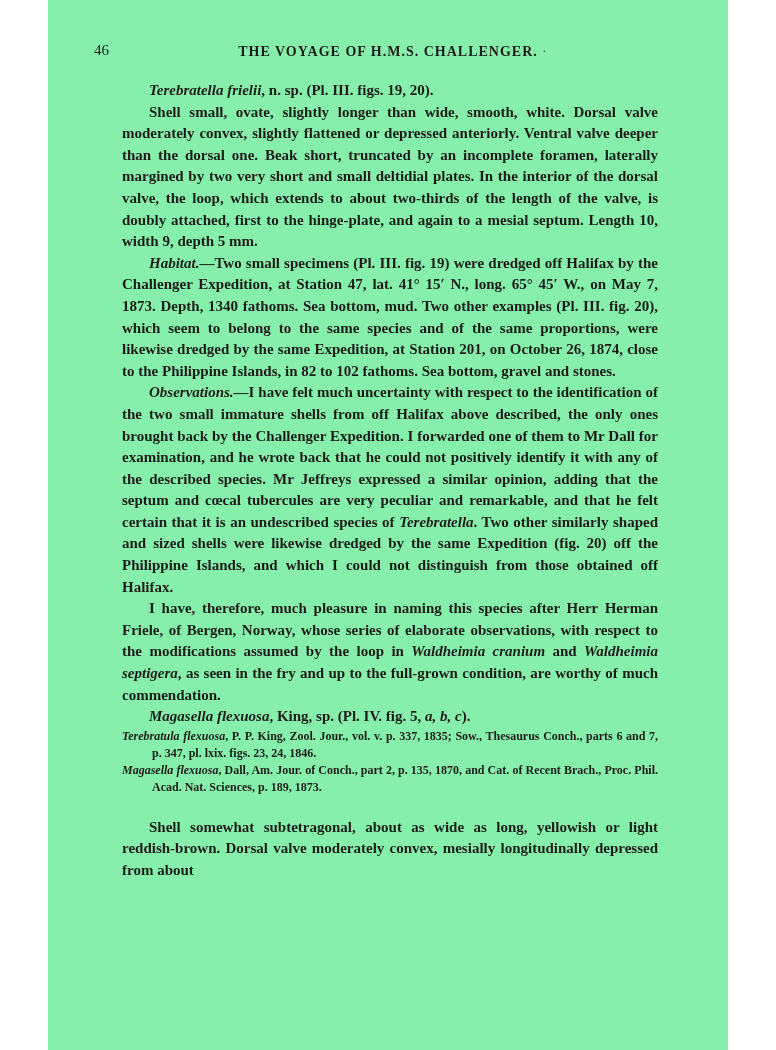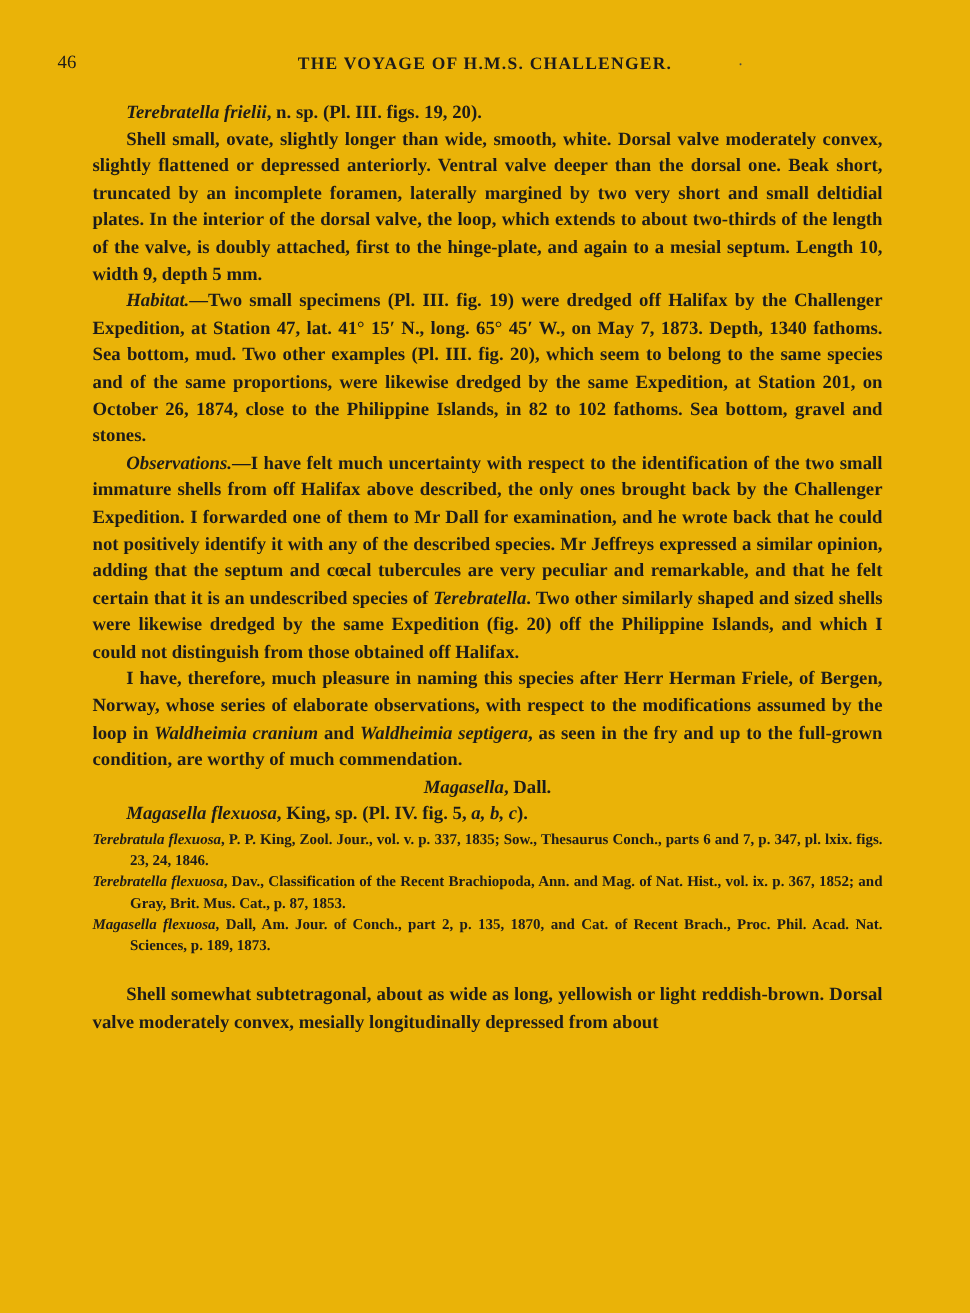--- a/index.html
+++ b/index.html
@@ -1,22 +1,22 @@
 <!DOCTYPE html>
 <html><head>
 <meta charset="utf-8">
 <style>
   * { box-sizing: border-box; }
   html, body { margin: 0; padding: 0; background: #ffffff; }
   .page {
     position: relative;
-    width: 776px;
+    width: 680px;
     height: 1050px;
     margin: 0 auto;
-    background: #eab308;
+    background: #86efac;
     font-family: "Liberation Serif", "DejaVu Serif", serif;
     color: #1e1c1a;
     overflow: hidden;
   }
   .running-header {
     position: relative;
     padding-top: 44px;
     height: 64px;
   }
   .page-number {
@@ -77,20 +77,18 @@
     <span class="running-title">THE VOYAGE OF H.M.S. CHALLENGER.</span>
     <span class="header-dot">.</span>
   </header>
 
   <main class="page-body">
       <p class="block-para"><em>Terebratella frielii</em><span>, n. sp. (Pl. III. figs. 19, 20).</span></p>
       <p class="block-para"><span>Shell small, ovate, slightly longer than wide, smooth, white. Dorsal valve moderately convex, slightly flattened or depressed anteriorly. Ventral valve deeper than the dorsal one. Beak short, truncated by an incomplete foramen, laterally margined by two very short and small deltidial plates. In the interior of the dorsal valve, the loop, which extends to about two-thirds of the length of the valve, is doubly attached, first to the hinge-plate, and again to a mesial septum. Length 10, width 9, depth 5 mm.</span></p>
       <p class="block-para"><em>Habitat.</em><span>—Two small specimens (Pl. III. fig. 19) were dredged off Halifax by the Challenger Expedition, at Station 47, lat. 41° 15′ N., long. 65° 45′ W., on May 7, 1873. Depth, 1340 fathoms. Sea bottom, mud. Two other examples (Pl. III. fig. 20), which seem to belong to the same species and of the same proportions, were likewise dredged by the same Expedition, at Station 201, on October 26, 1874, close to the Philippine Islands, in 82 to 102 fathoms. Sea bottom, gravel and stones.</span></p>
       <p class="block-para"><em>Observations.</em><span>—I have felt much uncertainty with respect to the identification of the two small immature shells from off Halifax above described, the only ones brought back by the Challenger Expedition. I forwarded one of them to Mr Dall for examination, and he wrote back that he could not positively identify it with any of the described species. Mr Jeffreys expressed a similar opinion, adding that the septum and cœcal tubercules are very peculiar and remarkable, and that he felt certain that it is an undescribed species of </span><em>Terebratella</em><span>. Two other similarly shaped and sized shells were likewise dredged by the same Expedition (fig. 20) off the Philippine Islands, and which I could not distinguish from those obtained off Halifax.</span></p>
       <p class="block-para"><span>I have, therefore, much pleasure in naming this species after Herr Herman Friele, of Bergen, Norway, whose series of elaborate observations, with respect to the modifications assumed by the loop in </span><em>Waldheimia cranium</em><span> and </span><em>Waldheimia septigera</em><span>, as seen in the fry and up to the full-grown condition, are worthy of much commendation.</span></p>
-      <p class="block-center"><em>Magasella</em><span>, Dall.</span></p>
       <p class="block-species"><em>Magasella flexuosa</em><span>, King, sp. (Pl. IV. fig. 5, </span><em>a, b, c</em><span>).</span></p>
       <p class="block-ref"><em>Terebratula flexuosa</em><span>, P. P. King, Zool. Jour., vol. v. p. 337, 1835; Sow., Thesaurus Conch., parts 6 and 7, p. 347, pl. lxix. figs. 23, 24, 1846.</span></p>
-      <p class="block-ref"><em>Terebratella flexuosa</em><span>, Dav., Classification of the Recent Brachiopoda, Ann. and Mag. of Nat. Hist., vol. ix. p. 367, 1852; and Gray, Brit. Mus. Cat., p. 87, 1853.</span></p>
       <p class="block-ref"><em>Magasella flexuosa</em><span>, Dall, Am. Jour. of Conch., part 2, p. 135, 1870, and Cat. of Recent Brach., Proc. Phil. Acad. Nat. Sciences, p. 189, 1873.</span></p>
       <p class="block-para"><span>Shell somewhat subtetragonal, about as wide as long, yellowish or light reddish-brown. Dorsal valve moderately convex, mesially longitudinally depressed from about</span></p>
     </main>
 </div>
 
 </body></html>

